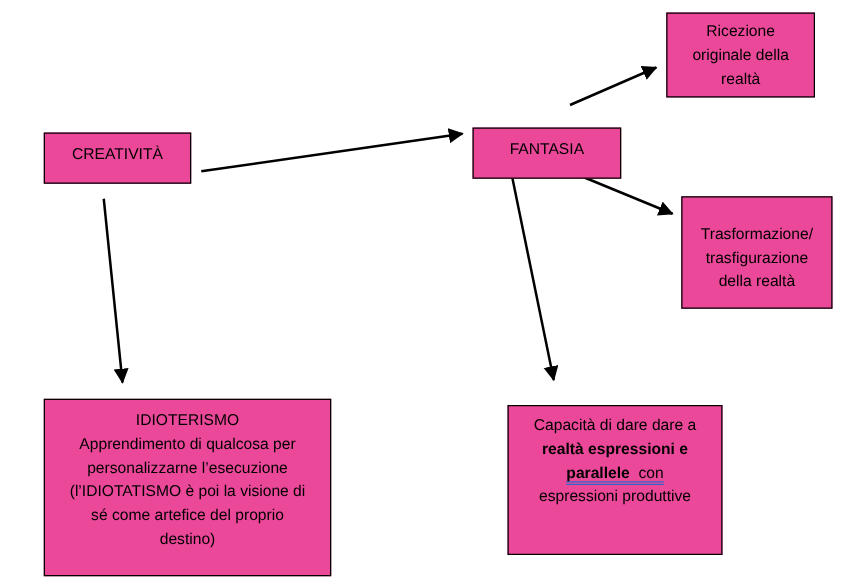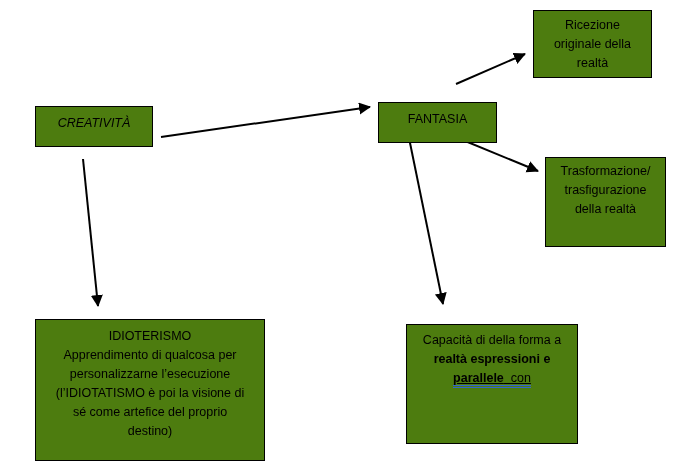--- a/index.html
+++ b/index.html
@@ -17,41 +17,41 @@
   }
   .arrow-layer {
     position: absolute;
     left: 0; top: 0;
     width: 694px;
     height: 468px;
   }
   .node {
     position: absolute;
     box-sizing: border-box;
-    background: #4d7c0f;
+    background: #ec4899;
     border: 1.5px solid #000000;
     color: #000000;
     font-size: 12.5px;
     line-height: 19px;
     text-align: center;
   }
   .node-text {
     white-space: pre; 
   }
   
-  #node-creativita     { left: 35px;  top: 106px; width: 118px; height: 41px;  padding-top: 7px; font-style: italic; }
+  #node-creativita     { left: 35px;  top: 106px; width: 118px; height: 41px;  padding-top: 7px; }
   #node-fantasia       { left: 378px; top: 86px;  width: 119px; height: 41px;  padding-top: 7px; margin-top: 16px; }
   #node-ricezione      { left: 533px; top: 10px;  width: 119px; height: 68px;  padding-top: 5px; }
-  #node-trasformazione { left: 545px; top: 157px; width: 121px; height: 90px;  padding-top: 4px; }
+  #node-trasformazione { left: 545px; top: 157px; width: 121px; height: 90px;  padding-top: 20px; }
   #node-idioterismo    { left: 35px;  top: 319px; width: 230px; height: 142px; padding-top: 7px; }
   #node-capacita       { left: 406px; top: 324px; width: 172px; height: 120px; padding-top: 6px; }
 
   .cap-line { line-height: 19px; white-space: pre; }
   .bold { font-weight: bold; }
-  .black-underline { text-decoration: underline; }
+  .black-underline { }
   .grammar-mark {
     border-bottom: 3px double #3366cc; 
     padding-bottom: 0px;
   }
 </style>
 </head>
 <body>
 
 <div class="canvas">
 
@@ -91,18 +91,19 @@
   <div class="node" id="node-idioterismo">
     <div class="node-text">IDIOTERISMO
 Apprendimento di qualcosa per
 personalizzarne l’esecuzione
 (l’IDIOTATISMO è poi la visione di
 sé come artefice del proprio
 destino)</div>
   </div>
 
   <div class="node" id="node-capacita">
-    <div class="cap-line">Capacità di della forma a</div>
+    <div class="cap-line">Capacità di dare dare a</div>
     <div class="cap-line bold">realtà espressioni e</div>
     <div class="cap-line"><span class="grammar-mark"><span class="bold black-underline">parallele</span><span class="black-underline">  con</span></span></div>
+    <div class="cap-line">espressioni produttive</div>
   </div>
 
 </div>
 
 </body></html>

